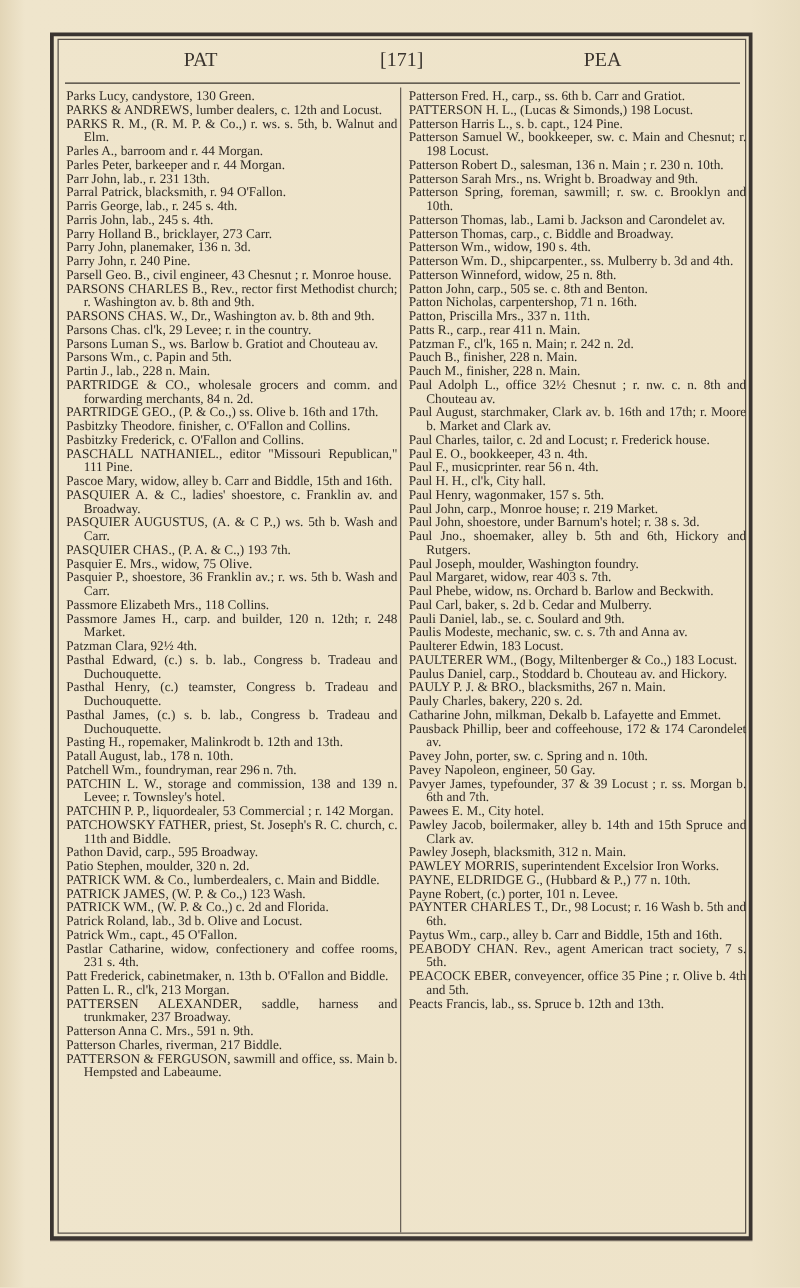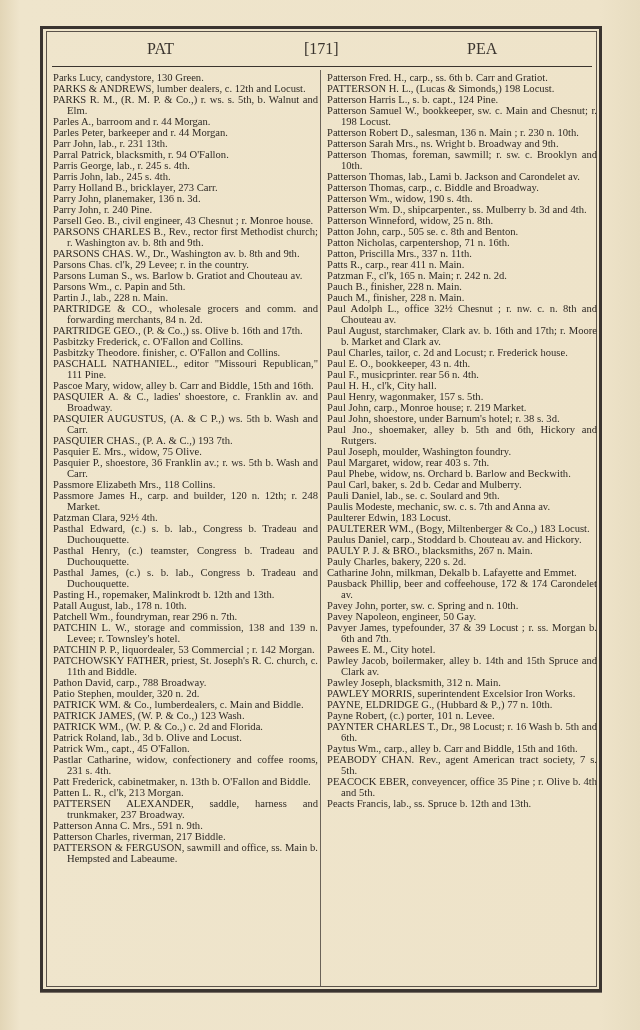--- a/index.html
+++ b/index.html
@@ -90,42 +90,42 @@
     <p class="entry">Parry John, r. 240 Pine.</p>
     <p class="entry">Parsell Geo. B., civil engineer, 43 Chesnut ; r. Monroe house.</p>
     <p class="entry">PARSONS CHARLES B., Rev., rector first Methodist church; r. Washington av. b. 8th and 9th.</p>
     <p class="entry">PARSONS CHAS. W., Dr., Washington av. b. 8th and 9th.</p>
     <p class="entry">Parsons Chas. cl'k, 29 Levee; r. in the country.</p>
     <p class="entry">Parsons Luman S., ws. Barlow b. Gratiot and Chouteau av.</p>
     <p class="entry">Parsons Wm., c. Papin and 5th.</p>
     <p class="entry">Partin J., lab., 228 n. Main.</p>
     <p class="entry">PARTRIDGE &amp; CO., wholesale grocers and comm. and forwarding merchants, 84 n. 2d.</p>
     <p class="entry">PARTRIDGE GEO., (P. &amp; Co.,) ss. Olive b. 16th and 17th.</p>
+    <p class="entry">Pasbitzky Theodore. finisher, c. O'Fallon and Collins.</p>
     <p class="entry">Pasbitzky Frederick, c. O'Fallon and Collins.</p>
-    <p class="entry">Pasbitzky Theodore. finisher, c. O'Fallon and Collins.</p>
     <p class="entry">PASCHALL NATHANIEL., editor "Missouri Republican," 111 Pine.</p>
     <p class="entry">Pascoe Mary, widow, alley b. Carr and Biddle, 15th and 16th.</p>
     <p class="entry">PASQUIER A. &amp; C., ladies' shoestore, c. Franklin av. and Broadway.</p>
     <p class="entry">PASQUIER AUGUSTUS, (A. &amp; C P.,) ws. 5th b. Wash and Carr.</p>
     <p class="entry">PASQUIER CHAS., (P. A. &amp; C.,) 193 7th.</p>
     <p class="entry">Pasquier E. Mrs., widow, 75 Olive.</p>
     <p class="entry">Pasquier P., shoestore, 36 Franklin av.; r. ws. 5th b. Wash and Carr.</p>
     <p class="entry">Passmore Elizabeth Mrs., 118 Collins.</p>
     <p class="entry">Passmore James H., carp. and builder, 120 n. 12th; r. 248 Market.</p>
     <p class="entry">Patzman Clara, 92½ 4th.</p>
     <p class="entry">Pasthal Edward, (c.) s. b. lab., Congress b. Tradeau and Duchouquette.</p>
     <p class="entry">Pasthal Henry, (c.) teamster, Congress b. Tradeau and Duchouquette.</p>
     <p class="entry">Pasthal James, (c.) s. b. lab., Congress b. Tradeau and Duchouquette.</p>
     <p class="entry">Pasting H., ropemaker, Malinkrodt b. 12th and 13th.</p>
     <p class="entry">Patall August, lab., 178 n. 10th.</p>
     <p class="entry">Patchell Wm., foundryman, rear 296 n. 7th.</p>
     <p class="entry">PATCHIN L. W., storage and commission, 138 and 139 n. Levee; r. Townsley's hotel.</p>
     <p class="entry">PATCHIN P. P., liquordealer, 53 Commercial ; r. 142 Morgan.</p>
     <p class="entry">PATCHOWSKY FATHER, priest, St. Joseph's R. C. church, c. 11th and Biddle.</p>
-    <p class="entry">Pathon David, carp., 788 Broadway.</p>
+    <p class="entry">Pathon David, carp., 595 Broadway.</p>
     <p class="entry">Patio Stephen, moulder, 320 n. 2d.</p>
     <p class="entry">PATRICK WM. &amp; Co., lumberdealers, c. Main and Biddle.</p>
     <p class="entry">PATRICK JAMES, (W. P. &amp; Co.,) 123 Wash.</p>
     <p class="entry">PATRICK WM., (W. P. &amp; Co.,) c. 2d and Florida.</p>
     <p class="entry">Patrick Roland, lab., 3d b. Olive and Locust.</p>
     <p class="entry">Patrick Wm., capt., 45 O'Fallon.</p>
     <p class="entry">Pastlar Catharine, widow, confectionery and coffee rooms, 231 s. 4th.</p>
     <p class="entry">Patt Frederick, cabinetmaker, n. 13th b. O'Fallon and Biddle.</p>
     <p class="entry">Patten L. R., cl'k, 213 Morgan.</p>
     <p class="entry">PATTERSEN ALEXANDER, saddle, harness and trunkmaker, 237 Broadway.</p>
@@ -134,21 +134,21 @@
     <p class="entry">PATTERSON &amp; FERGUSON, sawmill and office, ss. Main b. Hempsted and Labeaume.</p>
   </div>
 <div class="col-divider"></div>
 <div class="col col-right" id="col-right">
     <p class="entry">Patterson Fred. H., carp., ss. 6th b. Carr and Gratiot.</p>
     <p class="entry">PATTERSON H. L., (Lucas &amp; Simonds,) 198 Locust.</p>
     <p class="entry">Patterson Harris L., s. b. capt., 124 Pine.</p>
     <p class="entry">Patterson Samuel W., bookkeeper, sw. c. Main and Chesnut; r. 198 Locust.</p>
     <p class="entry">Patterson Robert D., salesman, 136 n. Main ; r. 230 n. 10th.</p>
     <p class="entry">Patterson Sarah Mrs., ns. Wright b. Broadway and 9th.</p>
-    <p class="entry">Patterson Thomas, foreman, sawmill; r. sw. c. Brooklyn and 10th.</p>
+    <p class="entry">Patterson Spring, foreman, sawmill; r. sw. c. Brooklyn and 10th.</p>
     <p class="entry">Patterson Thomas, lab., Lami b. Jackson and Carondelet av.</p>
     <p class="entry">Patterson Thomas, carp., c. Biddle and Broadway.</p>
     <p class="entry">Patterson Wm., widow, 190 s. 4th.</p>
     <p class="entry">Patterson Wm. D., shipcarpenter., ss. Mulberry b. 3d and 4th.</p>
     <p class="entry">Patterson Winneford, widow, 25 n. 8th.</p>
     <p class="entry">Patton John, carp., 505 se. c. 8th and Benton.</p>
     <p class="entry">Patton Nicholas, carpentershop, 71 n. 16th.</p>
     <p class="entry">Patton, Priscilla Mrs., 337 n. 11th.</p>
     <p class="entry">Patts R., carp., rear 411 n. Main.</p>
     <p class="entry">Patzman F., cl'k, 165 n. Main; r. 242 n. 2d.</p>

